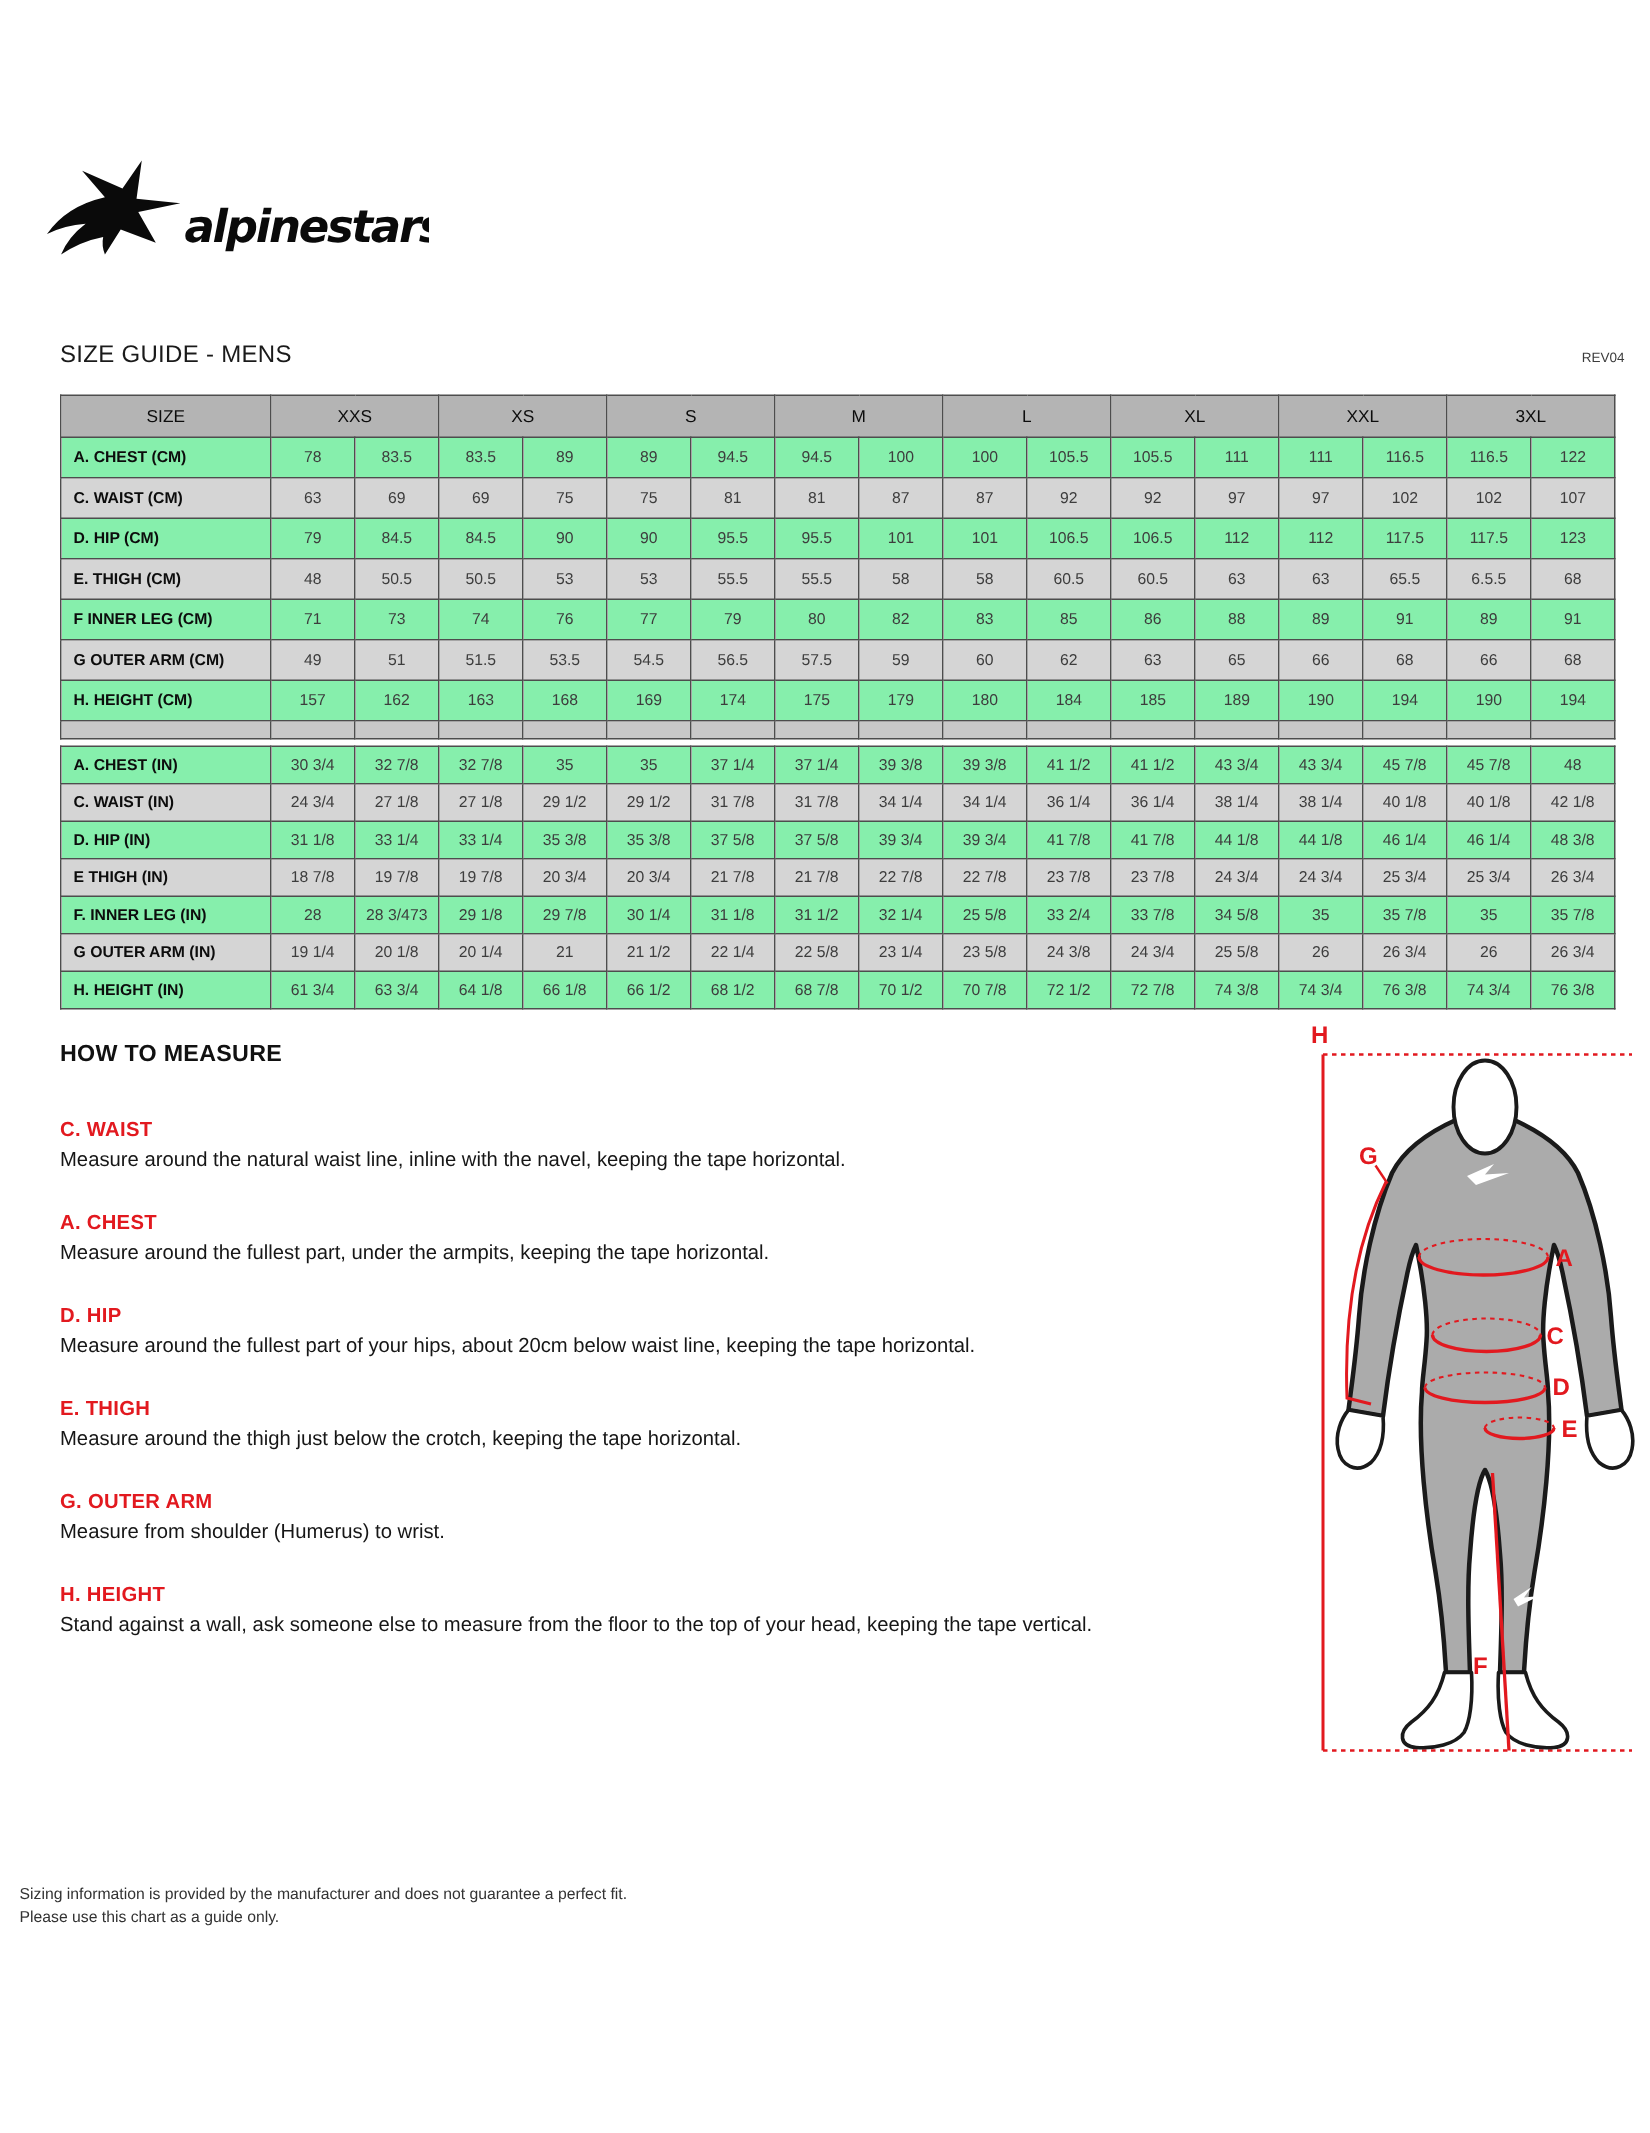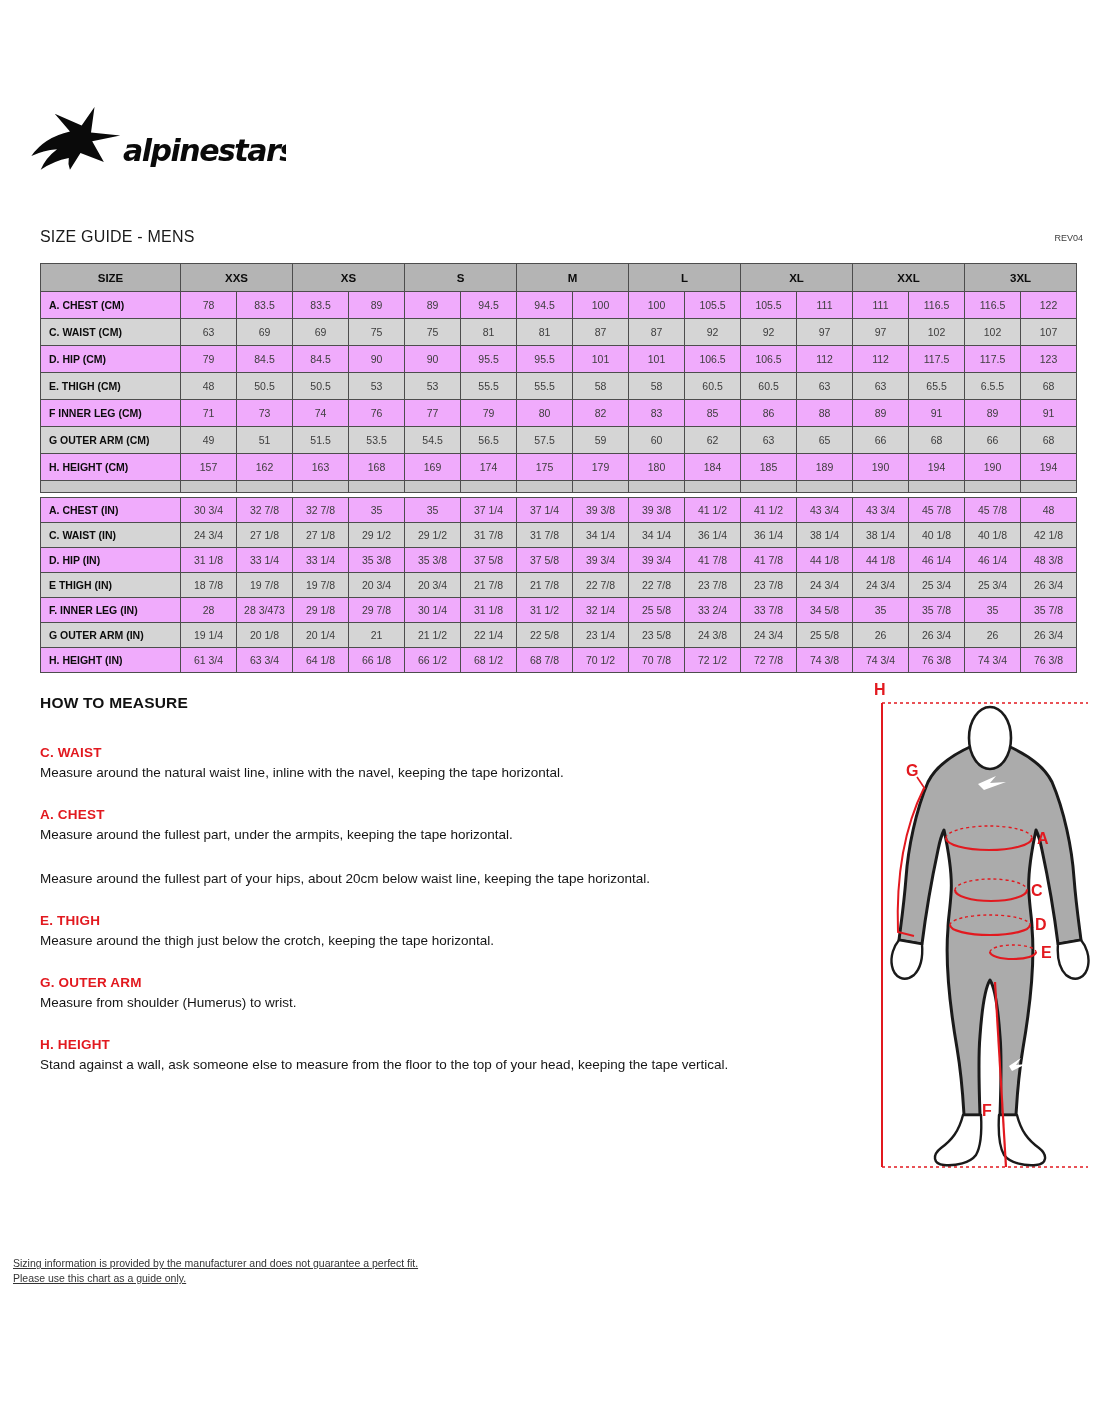--- a/index.html
+++ b/index.html
@@ -14,42 +14,42 @@
   .title-row .doc-title{font-size:16px;letter-spacing:.2px;color:#1a1a1a;}
   .title-row .doc-title b{font-weight:400;}
   .title-row .rev{position:absolute;right:0;top:5px;font-size:9px;color:#3c3c3c;}
 
   
   .tables{position:absolute;left:40px;top:263px;width:1036px;}
   table.size-table{border-collapse:collapse;table-layout:fixed;width:1036px;}
   table.size-table.in{margin-top:4px;}
   .size-table th,.size-table td{border:1px solid var(--border);overflow:hidden;white-space:nowrap;}
   .size-table thead tr{height:28px;background:var(--headbg);}
-  .size-table thead th{font-size:11.5px;font-weight:700;text-align:center;color:#0c0c0c;}
+  .size-table thead th{font-size:11.5px;font-weight:400;text-align:center;color:#0c0c0c;}
   .size-table thead th.size{text-align:center;}
-  .size-table tbody tr{height:27px;background:#f0abfc;}
+  .size-table tbody tr{height:27px;background:#86efac;}
   .size-table.in tbody tr{height:25px;}
   .size-table tbody tr.shade{background:var(--shade);}
   .size-table tbody th{font-size:10.5px;font-weight:700;text-align:left;padding-left:8px;color:#0c0c0c;}
   .size-table tbody td{font-size:10.5px;text-align:center;color:#3d3d3d;}
   .size-table tbody tr.spacer{height:12px;background:var(--spacer);}
   .size-table tbody tr.spacer th,.size-table tbody tr.spacer td{padding:0;}
 
   
   .howto{position:absolute;left:40px;top:694px;width:812px;}
   .howto .howto-title{font-size:15.5px;font-weight:700;color:#111;margin:0 0 33px 0;letter-spacing:.2px;}
   .howto .item{margin:0 0 25px 0;}
   .howto .item h3{margin:0 0 3px 0;font-size:13.5px;font-weight:700;color:var(--accent);letter-spacing:.2px;}
   .howto .item p{margin:0;font-size:13.5px;color:#161616;line-height:19px;}
 
   
   .figure{position:absolute;left:860px;top:678px;}
 
   
-  .footer{position:absolute;left:13px;top:1256px;font-size:10.5px;color:#333;line-height:15px;text-decoration:underline;}
+  .footer{position:absolute;left:13px;top:1256px;font-size:10.5px;color:#333;line-height:15px;}
 </style>
 </head>
 <body>
 
 <div class="page">
 
   <svg class="logo" width="258" height="72" viewBox="0 0 258 72" aria-hidden="true">
     <g transform="translate(1,3) scale(1.17,0.98)" fill="#0a0a0a">
       <path d="M56,0 L45,19 L22,7 L35,25 Q13,31 2,50 Q12,44 24,43 Q14,52 10,64 Q21,55 34,52 Q33,58 35,64 L44,47 L64,56 L54,35 L78,29 L53,26 Z"></path>
     </g>
@@ -413,20 +413,21 @@
     <div id="howto-items">
         <div class="item">
           <h3>C. WAIST</h3>
           <p>Measure around the natural waist line, inline with the navel, keeping the tape horizontal.</p>
         </div>
         <div class="item">
           <h3>A. CHEST</h3>
           <p>Measure around the fullest part, under the armpits, keeping the tape horizontal.</p>
         </div>
         <div class="item">
+          <h3>D. HIP</h3>
           <p>Measure around the fullest part of your hips, about 20cm below waist line, keeping the tape horizontal.</p>
         </div>
         <div class="item">
           <h3>E. THIGH</h3>
           <p>Measure around the thigh just below the crotch, keeping the tape horizontal.</p>
         </div>
         <div class="item">
           <h3>G. OUTER ARM</h3>
           <p>Measure from shoulder (Humerus) to wrist.</p>
         </div>

